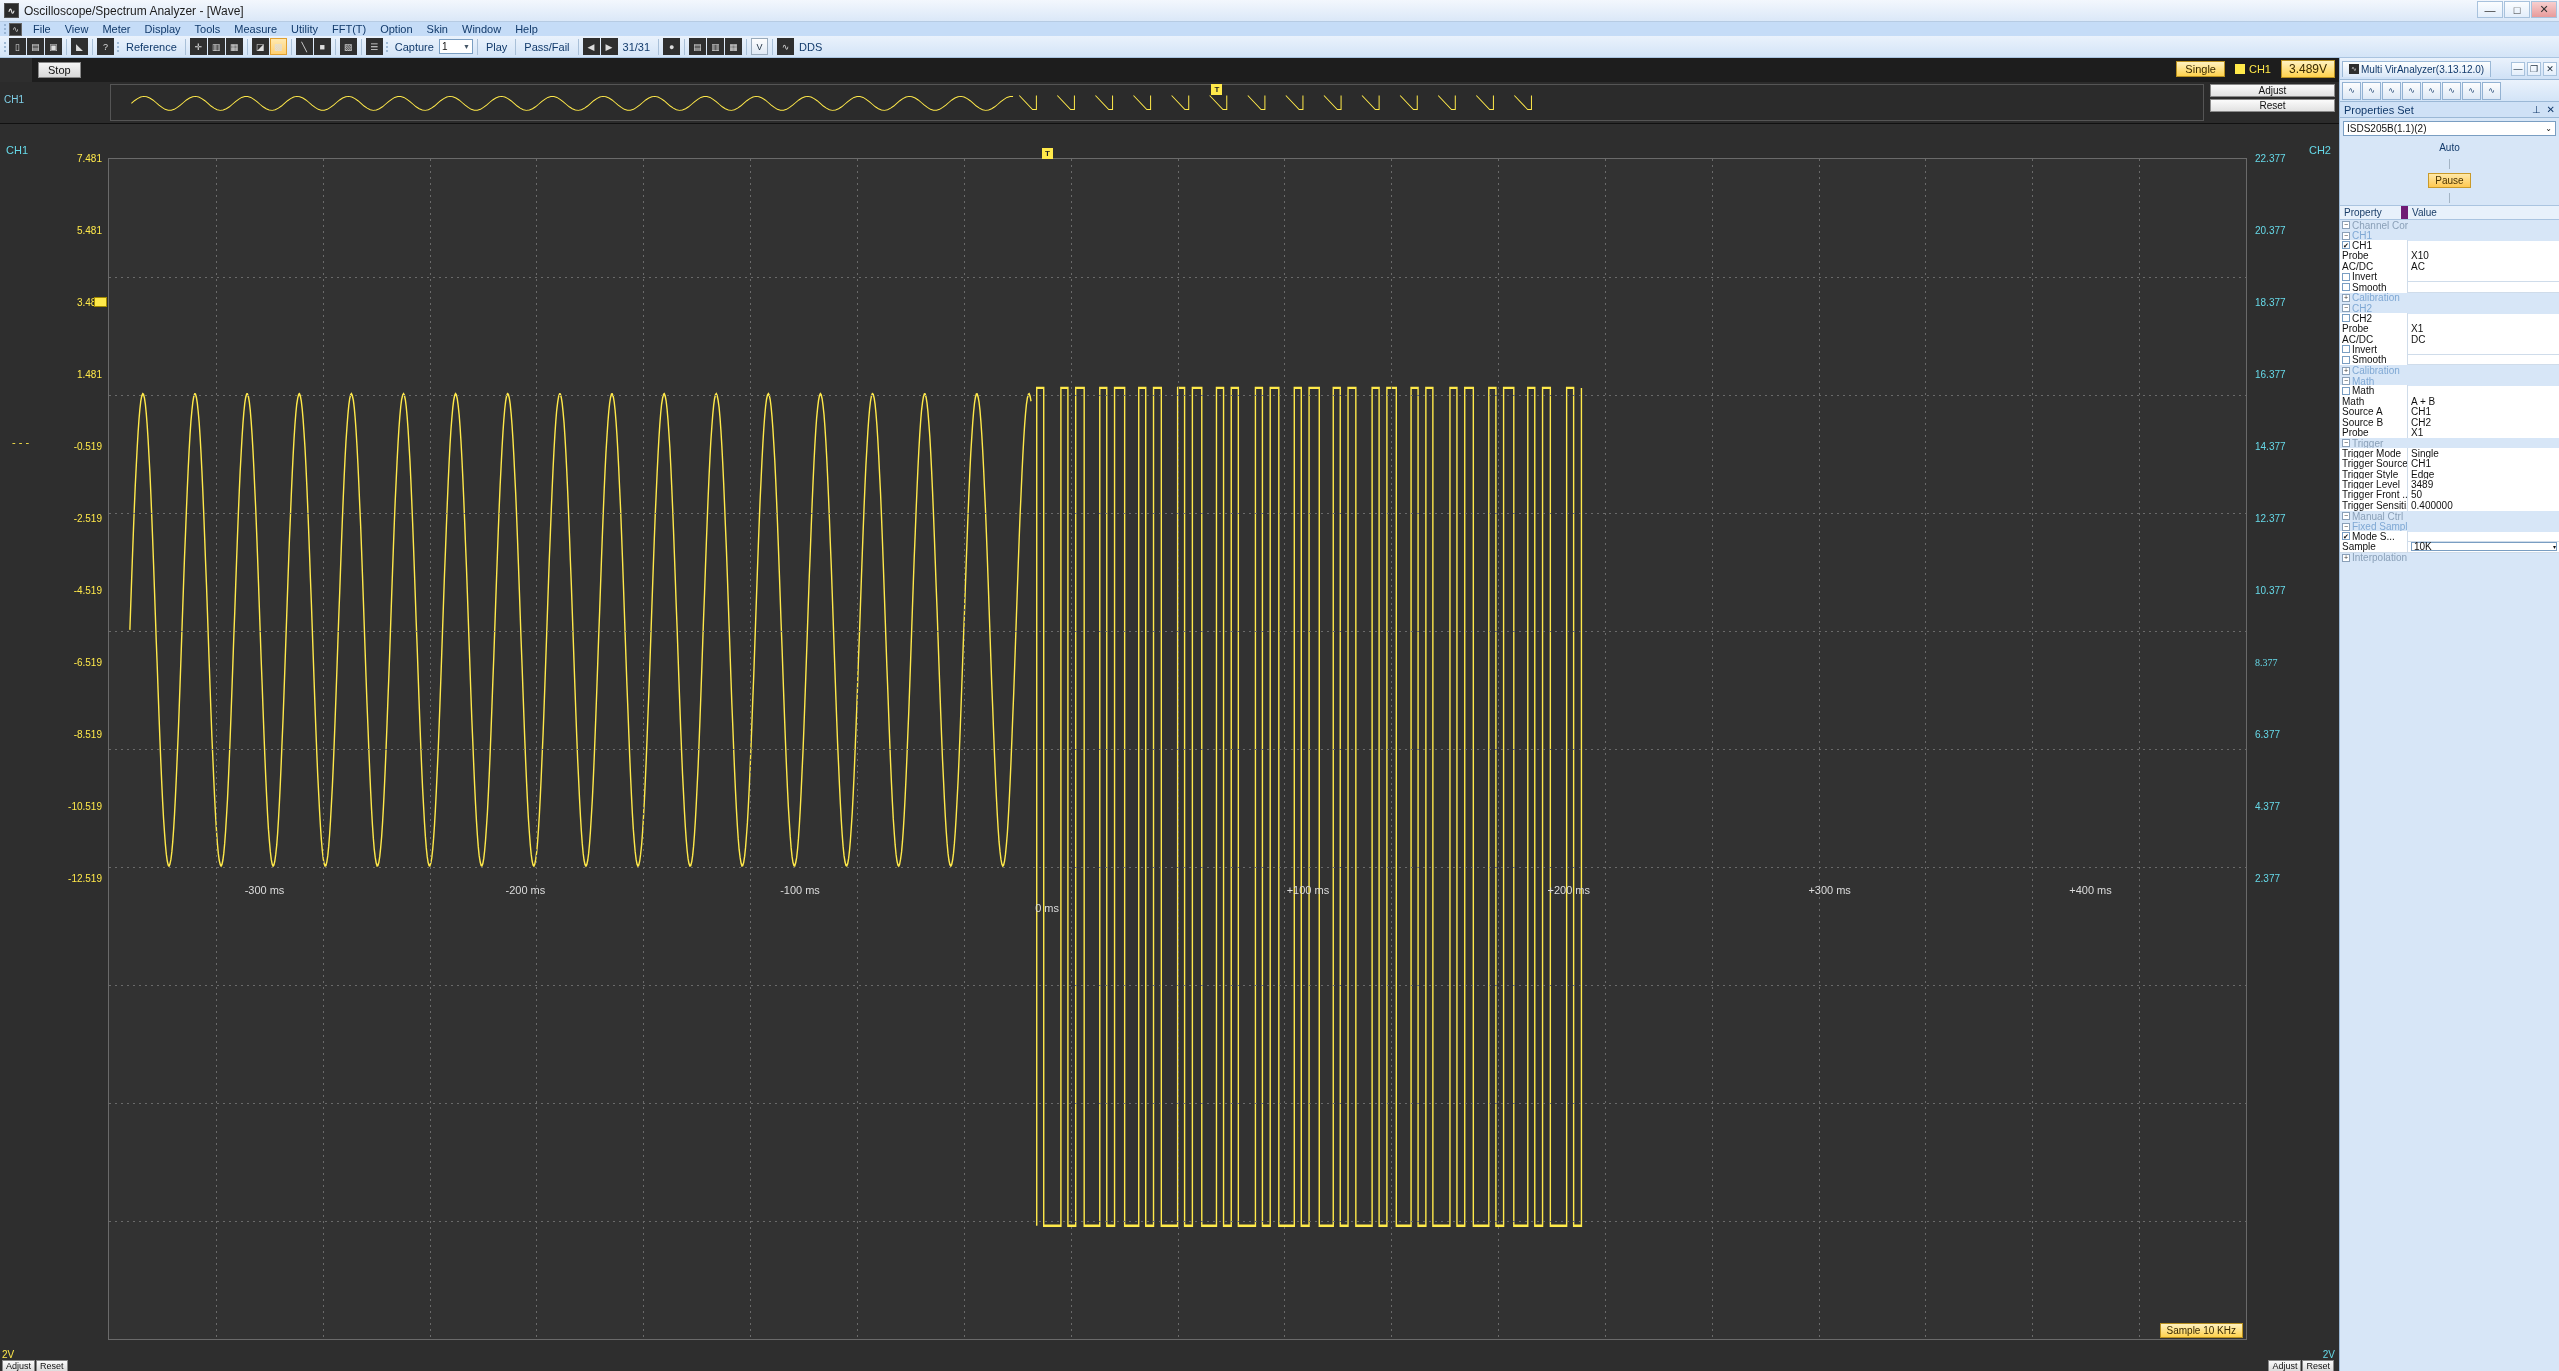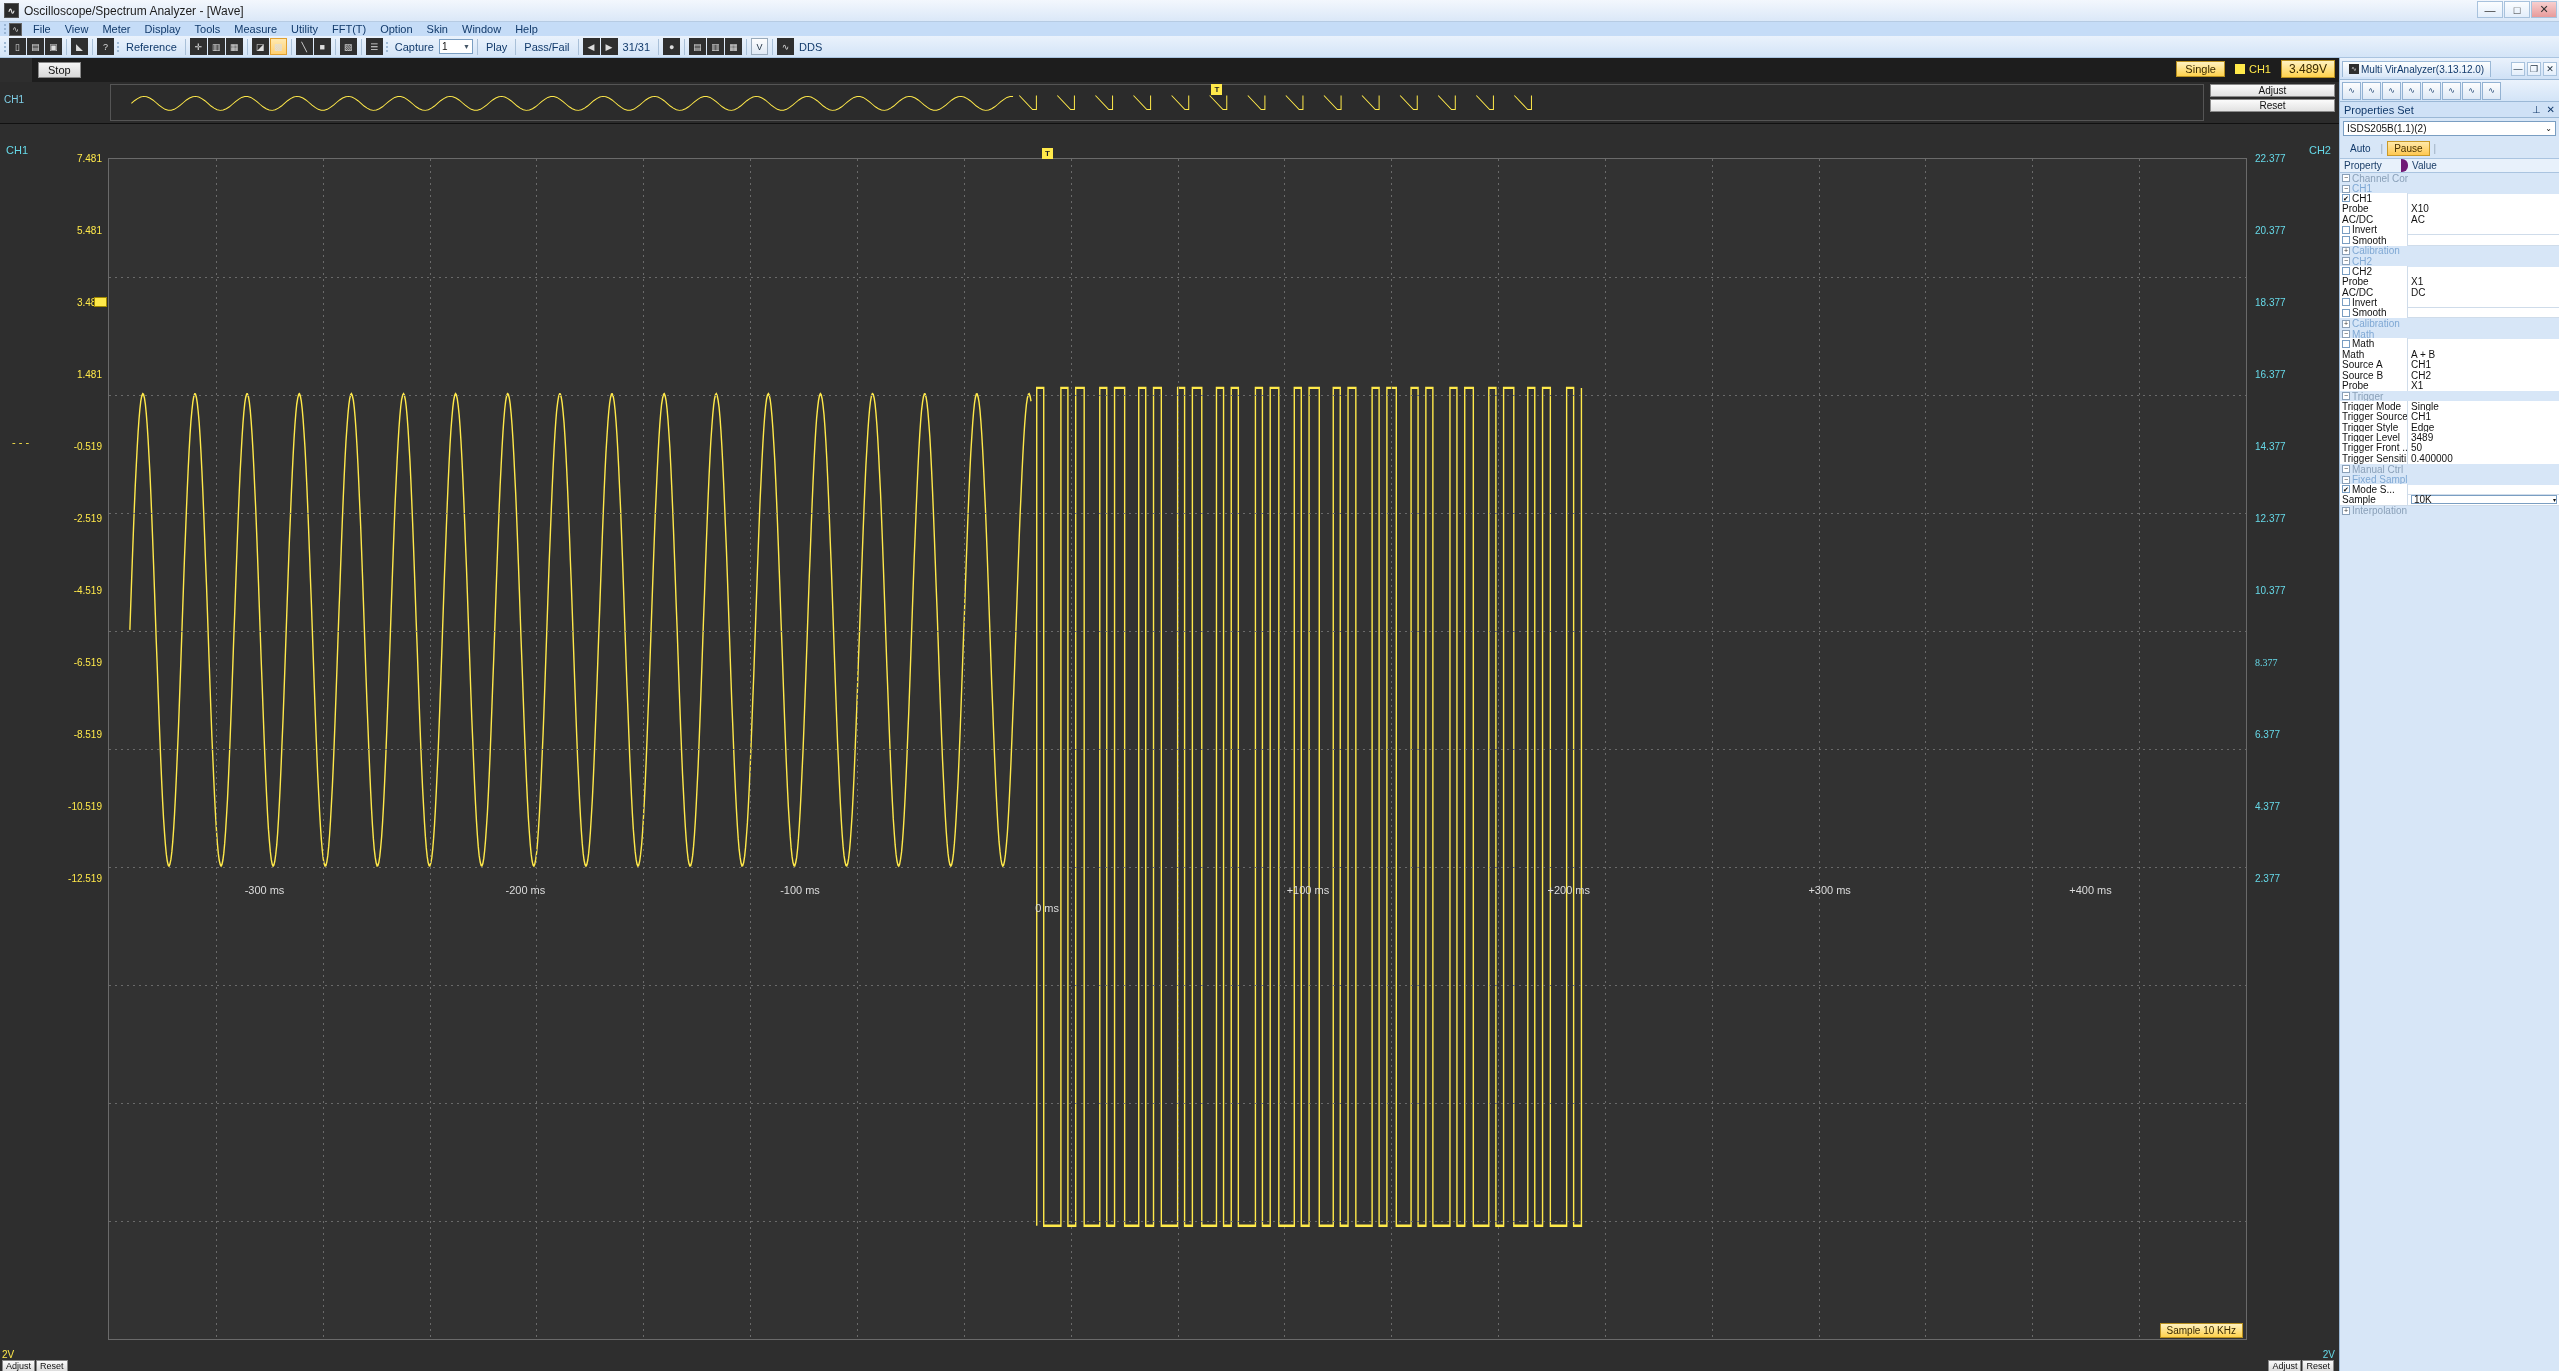--- a/index.html
+++ b/index.html
@@ -138,29 +138,29 @@
 
   .rp-header { height:16px; background:#cfe1f6; display:flex; align-items:center;
     justify-content:space-between; padding:0 4px; font-size:11px; color:#123a6b;
     border-bottom:1px solid #9bb8d6; }
   .rp-header .hbtns { display:flex; gap:6px; font-size:10px; }
 
   .rp-combo { margin:3px; height:15px; background:#fff; border:1px solid #7a9ec2;
     font-size:10px; display:flex; align-items:center; justify-content:space-between;
     padding:0 3px; color:#111; }
 
-  .rp-modes { display:flex; align-items:center; gap:4px; padding:2px 4px; font-size:10px; }
+  .rp-modes { display:flex; align-items:center; gap:4px; padding:2px 4px; font-size:10px;flex-direction:column; }
   .rp-mode { color:#123a6b; padding:1px 6px; }
   .rp-mode.active { background:linear-gradient(#ffe9a8,#ffc851);
     border:1px solid #c99a2a; color:#4a3200; }
 
   .rp-colhdr { display:flex; font-size:10px; color:#1b3e68; background:#e8f1fb;
     border-top:1px solid #aac4e0; border-bottom:1px solid #aac4e0; }
   .rp-colhdr div { padding:1px 4px; }
-  .rp-colhdr .k { width:68px; border-right:7px solid #701a75;border-radius:6px; }
+  .rp-colhdr .k { width:68px; border-right:7px solid #701a75; }
 
   .grid-rows { flex:1; overflow:hidden; background:#d7e6f7; }
   .prow { display:flex; font-size:10px; height:10.4px; align-items:center; }
   .prow .k { width:68px; padding-left:2px; color:#111; display:flex;
     align-items:center; gap:2px; white-space:nowrap; overflow:hidden; }
   .prow .v { flex:1; padding-left:3px; color:#111; white-space:nowrap; overflow:hidden; }
   .prow.cat .k { color:#8aa0b8; }
   .prow.sub .k { color:#7fa8d4; }
   .prow.field { background:#fff; border-bottom:1px solid #cfdcea; }
   .prow.field .k { border-right:1px solid #cfdcea; background:#fff; }

